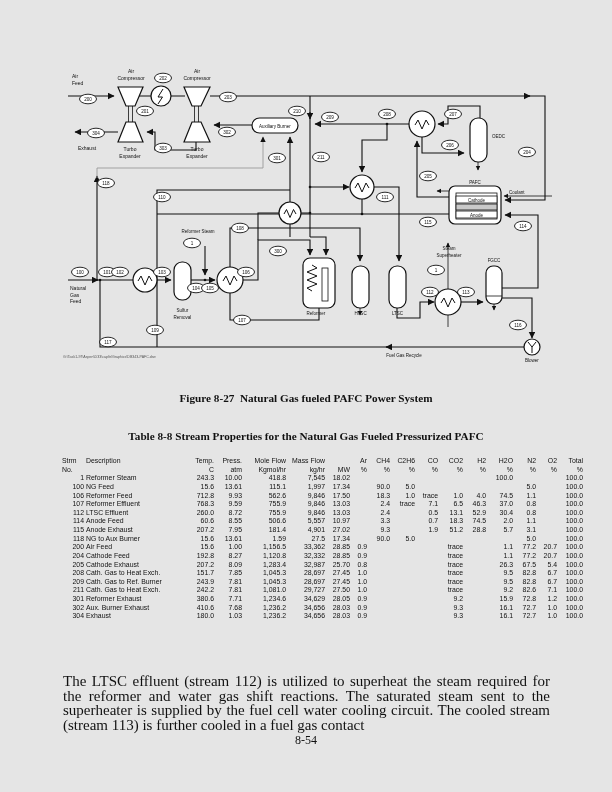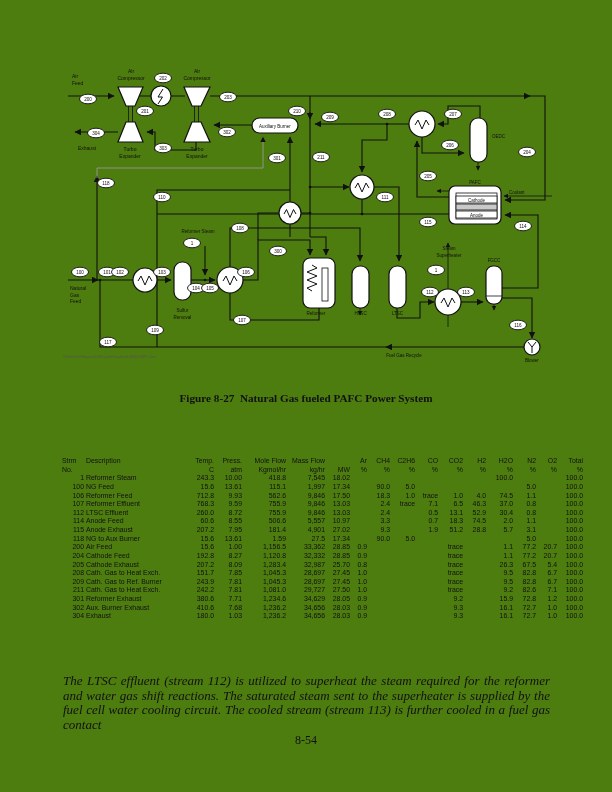--- a/index.html
+++ b/index.html
@@ -1,27 +1,27 @@
 <!DOCTYPE html>
 <html><head>
 <meta charset="utf-8">
 <style>
   html,body{margin:0;padding:0;background:#888;}
-  .page{position:relative;width:612px;height:792px;background:#4d7c0f;margin:0 auto;overflow:hidden;
+  .page{position:relative;width:612px;height:792px;background:#e5e5e5;margin:0 auto;overflow:hidden;
         font-family:"Liberation Serif",serif;color:#111;}
   .figure-svg{position:absolute;left:0;top:0;}
   .caption{position:absolute;left:0;width:612px;text-align:center;font-weight:bold;font-size:11.2px;}
   .fig-caption{top:392px;}
   .tbl-caption{top:430px;}
   .stream-table{position:absolute;left:61px;top:457px;width:490px;border-collapse:collapse;table-layout:fixed;
         font-family:"Liberation Sans",sans-serif;font-size:6.9px;}
   .stream-table td,.stream-table th{padding:0 1px;white-space:nowrap;overflow:visible;line-height:1.25;
         font-weight:normal;text-align:right;}
   .stream-table .c-desc, .stream-table th.hl{text-align:left;}
-  .body-text{position:absolute;left:63px;top:674px;width:487px;font-size:13px;line-height:14.6px;text-align:justify;font-style:italic;}
+  .body-text{position:absolute;left:63px;top:674px;width:487px;font-size:15px;line-height:14.6px;text-align:justify;}
   .page-num{position:absolute;left:0;top:733px;width:612px;text-align:center;font-size:12px;}
   
   .pl{fill:none;stroke:#111;stroke-width:1.1;}
   .pl2{fill:none;stroke:#111;stroke-width:0.8;}
   .gray{fill:none;stroke:#999;stroke-width:0.9;}
   .ves{fill:#fff;stroke:#111;stroke-width:1.2;}
   .hx{fill:#fff;stroke:#111;stroke-width:1.2;}
   .zig{fill:none;stroke:#111;stroke-width:1;}
   .lbl{font:5px "Liberation Sans",sans-serif;fill:#111;}
   .lbls{font:4.5px "Liberation Sans",sans-serif;fill:#111;}
@@ -368,20 +368,21 @@
       <text class="lbl" x="70" y="296.5">Gas</text>
       <text class="lbl" x="70" y="303">Feed</text>
       <text class="lbls mid" x="198" y="233">Reformer Steam</text>
       <text class="lbls mid" x="404" y="357">Fuel Gas Recycle</text>
       <text class="lbls mid" x="532" y="362">Blower</text>
       <text class="fpath" x="63" y="358">G:\Task1-97\Aspen\D33\capltr\Graphics\DB343-PAFC.drw</text>
     </g>
   </svg>
 
   <div class="caption fig-caption">Figure 8-27&nbsp; Natural Gas fueled PAFC Power System</div>
+  <div class="caption tbl-caption">Table 8-8 Stream Properties for the Natural Gas Fueled Pressurized PAFC</div>
 
   <table class="stream-table">
     <colgroup>
       <col style="width:24px">
         <col style="width:97px">
         <col style="width:33px">
         <col style="width:28px">
       <col style="width:44px">
         <col style="width:39px">
         <col style="width:25px">

